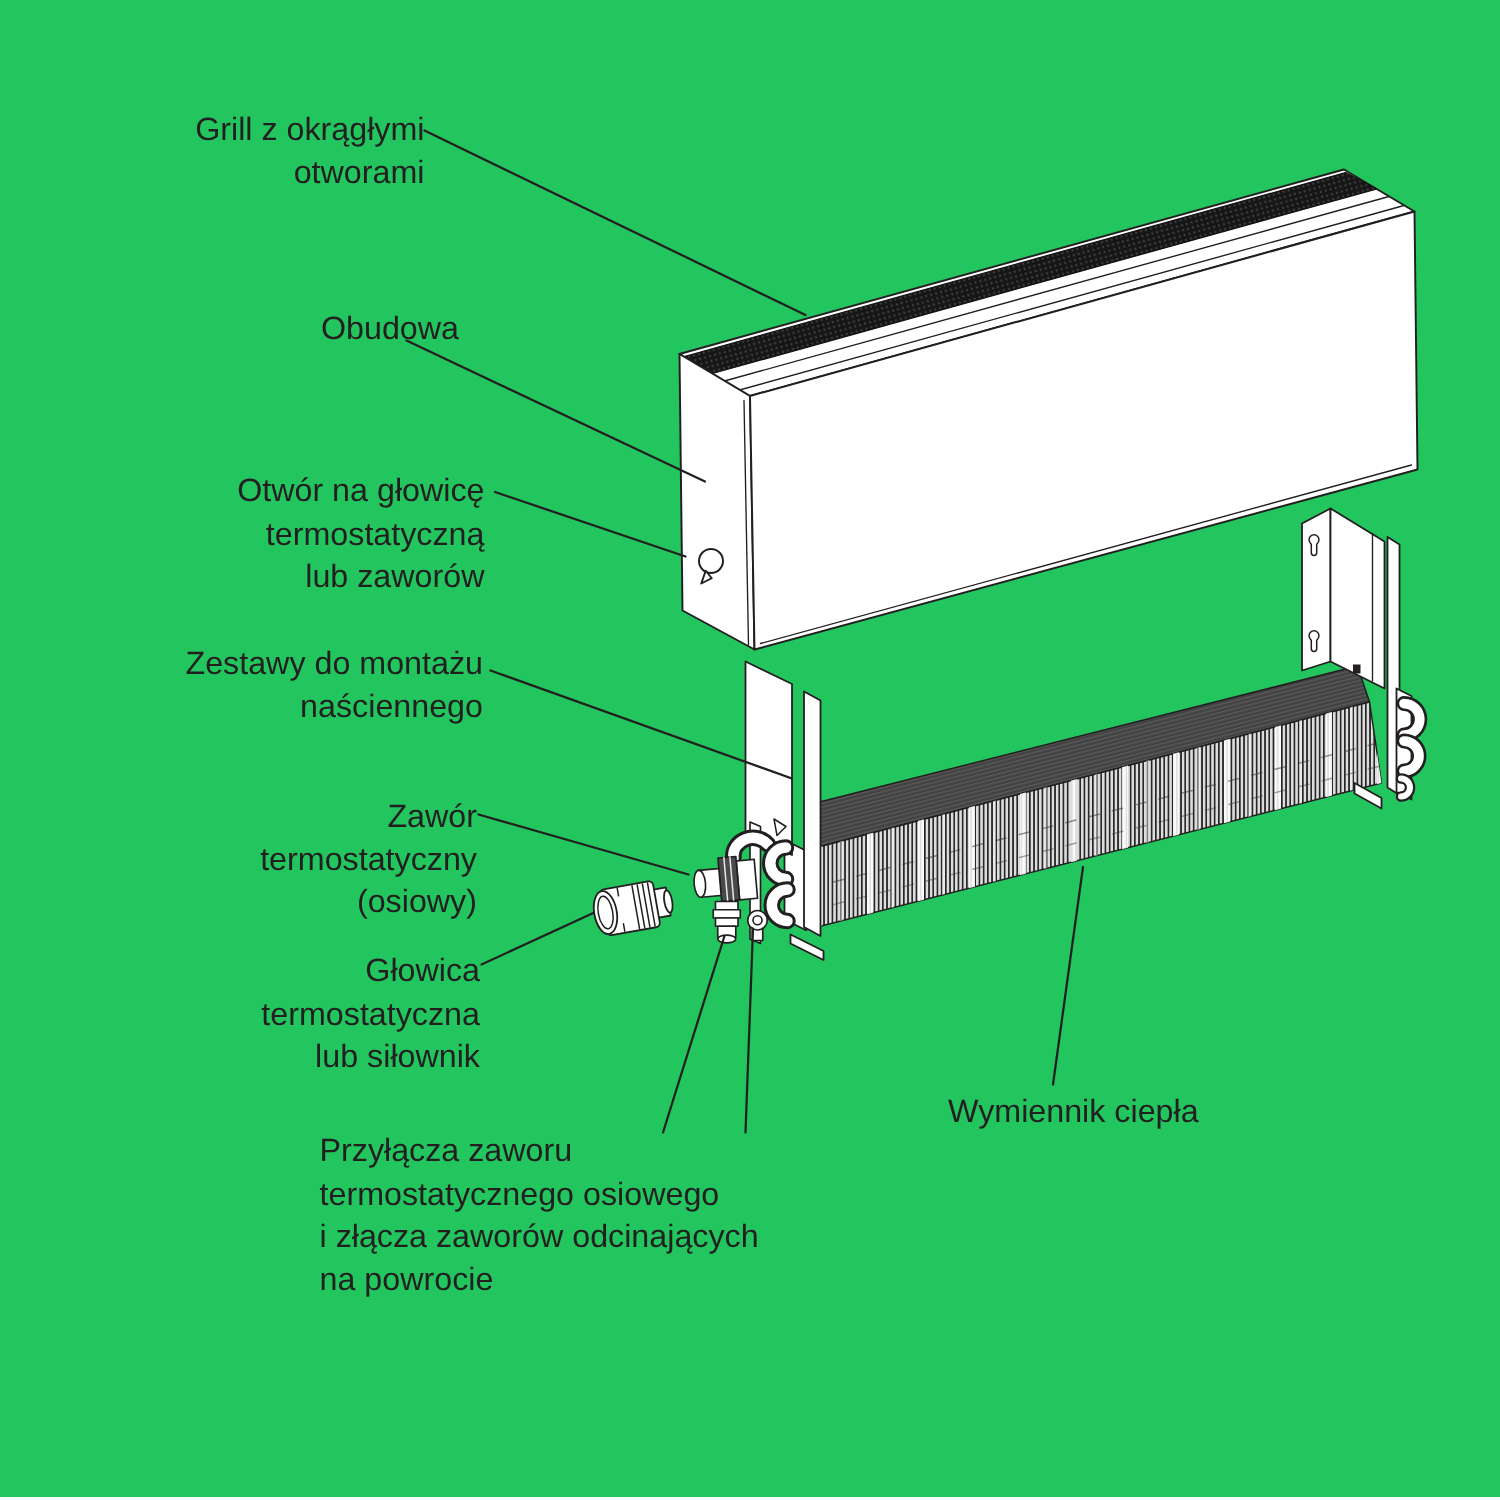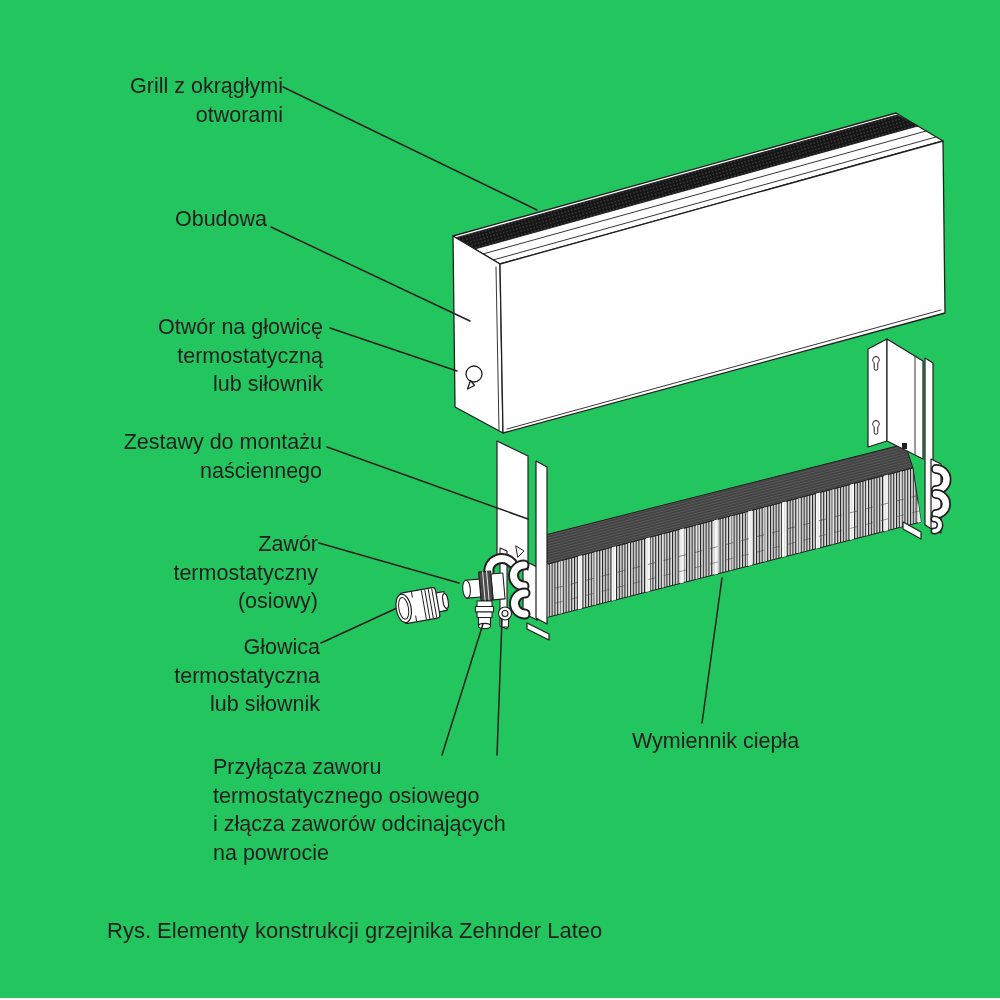--- a/index.html
+++ b/index.html
@@ -3,21 +3,21 @@
 <meta charset="utf-8">
 <style>
   html,body{margin:0;padding:0;background:#fff;}
   #page{position:relative;width:1000px;height:998px;background:#22c55e;overflow:hidden;
         font-family:"Liberation Sans","DejaVu Sans",sans-serif;color:#231f20;}
   #art{position:absolute;left:0;top:0;width:1000px;height:1000px;}
   .lbl{position:absolute;font-size:21.5px;line-height:28.6px;white-space:pre-line;color:#231f20;}
   .r{text-align:right;}
   .l{text-align:left;}
   #lbl-grill    {right:717px;top:72px;}
-  #lbl-obudowa  {right:733px;top:205px;}
+  #lbl-obudowa  {right:694px;top:205px;}
   #lbl-otwor    {right:677px;top:313px;}
   #lbl-zestawy  {right:678px;top:428px;}
   #lbl-zawor    {right:682px;top:530px;}
   #lbl-glowica  {right:680px;top:633px;}
   #lbl-przylacza{left:213px;top:753px;}
   #lbl-wymiennik{left:632px;top:727px;}
   #caption{position:absolute;left:107px;top:917px;font-size:22px;line-height:28px;color:#231f20;}
 </style>
 </head>
 <body>
@@ -172,29 +172,28 @@
       <ellipse cx="403.5" cy="605.5" rx="7.5" ry="14.5" fill="#ffffff"></ellipse>
       <ellipse cx="403.5" cy="605.5" rx="4.8" ry="11" fill="#ffffff" stroke-width="1"></ellipse>
     </g>
   </svg>
 
   <div class="lbl r" id="lbl-grill">Grill z okrągłymi
 otworami</div>
   <div class="lbl r" id="lbl-obudowa">Obudowa</div>
   <div class="lbl r" id="lbl-otwor">Otwór na głowicę
 termostatyczną
-lub siłownik</div>
+lub zaworów</div>
   <div class="lbl r" id="lbl-zawor">Zawór
 termostatyczny
 (osiowy)</div>
   <div class="lbl r" id="lbl-zestawy">Zestawy do montażu
 naściennego</div>
   <div class="lbl r" id="lbl-glowica">Głowica
 termostatyczna
 lub siłownik</div>
   <div class="lbl l" id="lbl-wymiennik">Wymiennik ciepła</div>
   <div class="lbl l" id="lbl-przylacza">Przyłącza zaworu
 termostatycznego osiowego
 i złącza zaworów odcinających
 na powrocie</div>
 
-  <div id="caption">Rys. Elementy konstrukcji grzejnika Zehnder Lateo</div>
 </div>
 
 </body></html>

